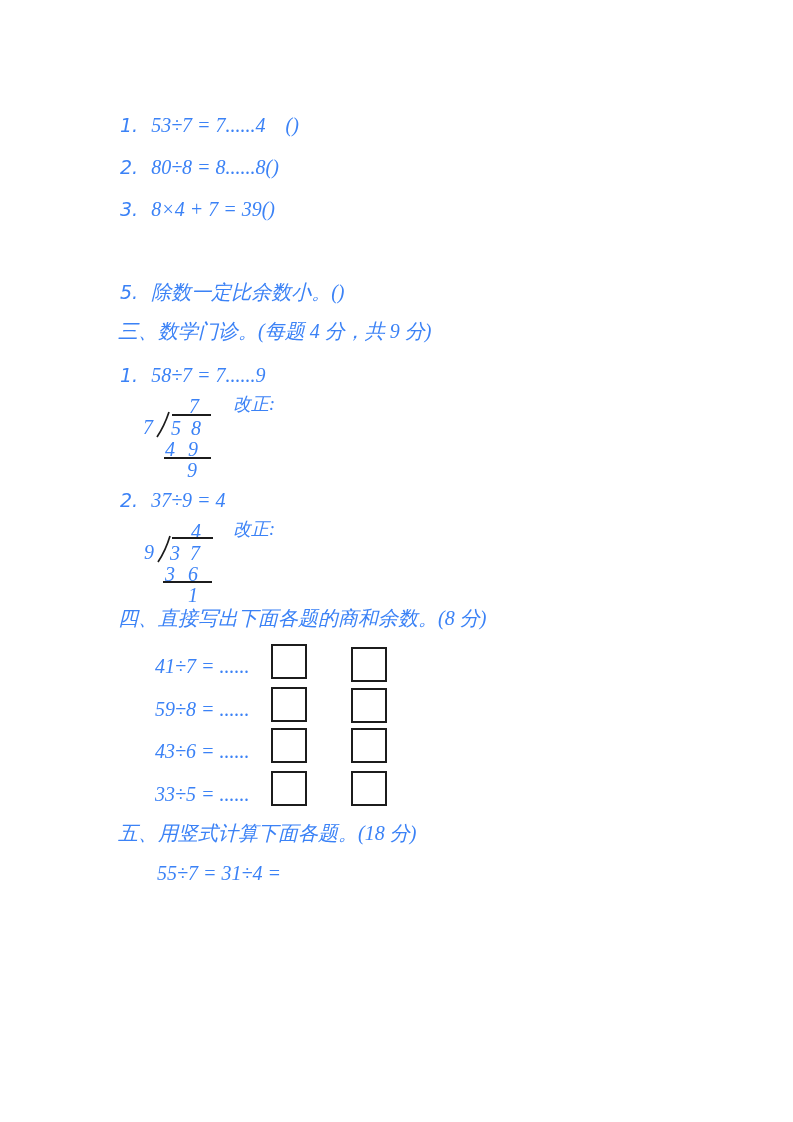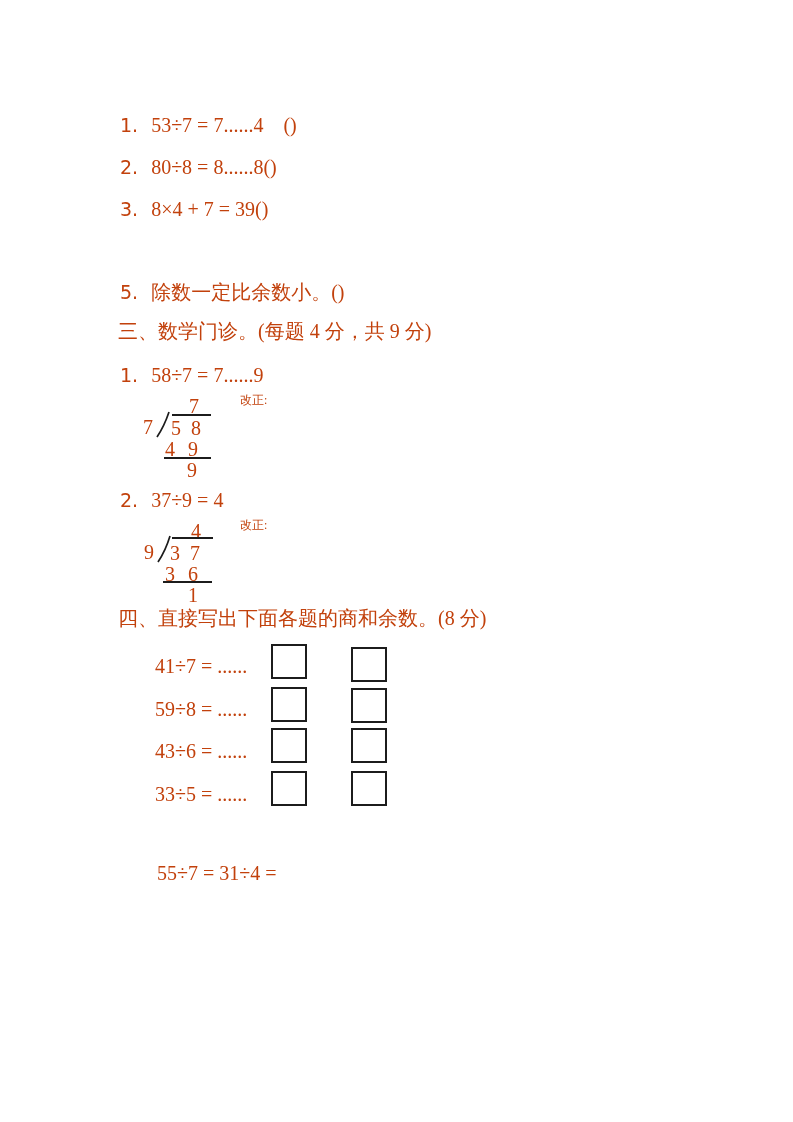--- a/index.html
+++ b/index.html
@@ -1,28 +1,29 @@
 <!DOCTYPE html>
 <html><head>
 <meta charset="utf-8">
 <style>
   html,body { margin:0; padding:0; background:#ffffff; }
   .page {
     position:relative;
     width:793px; height:930px;
     background:#ffffff;
     overflow:hidden;
-    color:#c2410c;
+    color:#3b82f6;
+    font-style:italic;
   }
   .line { position:absolute; white-space:pre; line-height:1.15; }
   .serif { font-family:"Liberation Serif","DejaVu Serif","DejaVu Sans",serif; font-size:20px;text-align:right; }
   .mix   { font-family:"Liberation Serif","DejaVu Sans",serif; font-size:20px; }
   .num   { font-family:"DejaVu Sans","Liberation Sans",sans-serif; font-size:19px; margin-right:13px; }
   .heading { font-family:"Liberation Serif","DejaVu Sans",serif; font-size:20px; }
-  .cjk  { font-family:"Liberation Serif","DejaVu Sans",serif; font-size:12px;margin-left:7px; }
+  .cjk  { font-family:"Liberation Serif","DejaVu Sans",serif; font-size:18px; }
   .q,.d,.dv,.pr,.rm { position:absolute; font-family:"Liberation Serif","DejaVu Serif",serif; font-size:20px; white-space:pre; }
   .q { text-align:center; }
   .sp2 { letter-spacing:2.5px; }
   .sp4 { letter-spacing:4px; }
   .bar { position:absolute; height:0; border-top:2px solid #1c1c1c; }
   .slash { position:absolute; }
   .slash path { stroke:#1c1c1c; stroke-width:1.7; fill:none; }
   .abox { position:absolute; width:36px; height:35px; border:2px solid #1c1c1c; background:#fff; box-sizing:border-box; }
 </style>
 </head>
@@ -74,15 +75,16 @@
 
   <div class="abox" style="left:271px;top:644px"></div>
   <div class="abox" style="left:351px;top:647px"></div>
   <div class="abox" style="left:271px;top:687px"></div>
   <div class="abox" style="left:351px;top:688px"></div>
   <div class="abox" style="left:271px;top:728px"></div>
   <div class="abox" style="left:351px;top:728px"></div>
   <div class="abox" style="left:271px;top:771px"></div>
   <div class="abox" style="left:351px;top:771px"></div>
 
+  <div class="line heading" style="left:118px;top:822px">五、用竖式计算下面各题。(18 分)</div>
   <div class="line serif" style="left:157px;top:862px">55÷7 = 31÷4 =</div>
 
 </div>
 
 </body></html>

